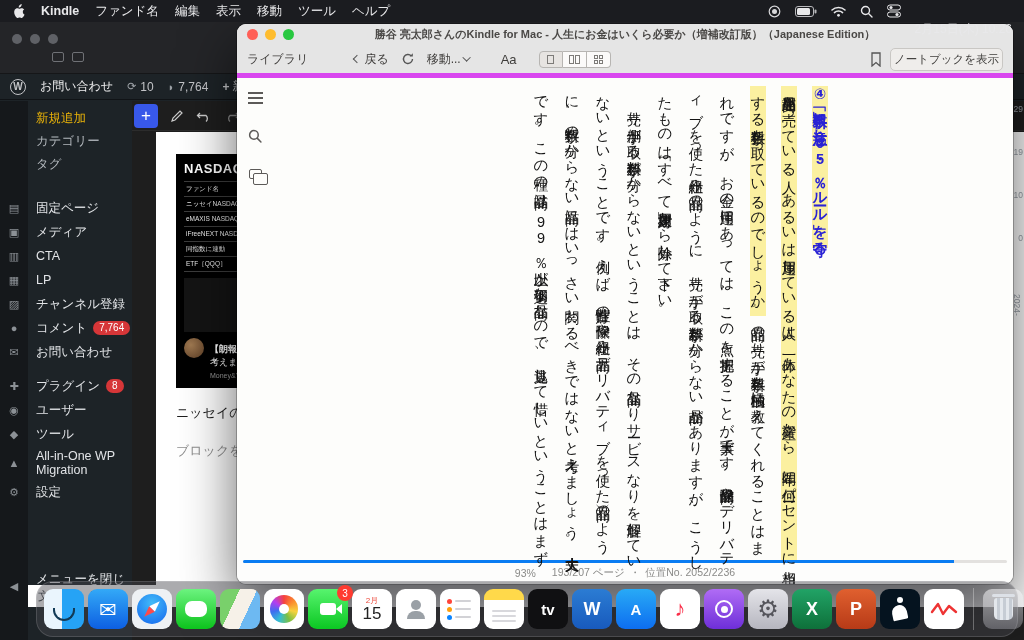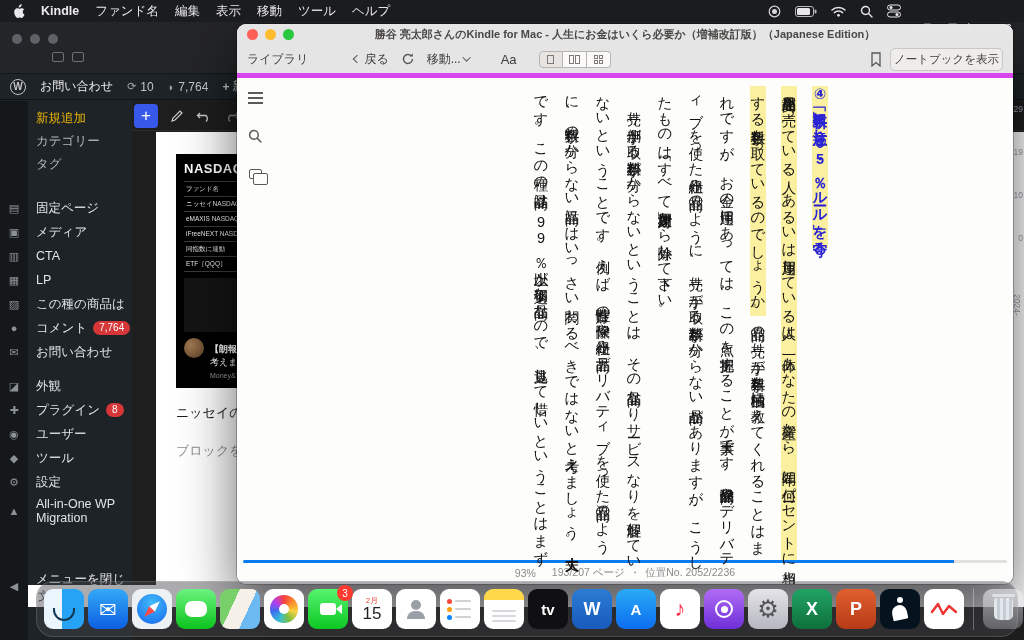--- a/index.html
+++ b/index.html
@@ -321,56 +321,52 @@
         <div class="wp-item">
           <span class="wp-ico" data-glyph="▥"></span>
           <span class="wp-label">CTA</span>
         </div>
         <div class="wp-item">
           <span class="wp-ico" data-glyph="▦"></span>
           <span class="wp-label">LP</span>
         </div>
         <div class="wp-item">
           <span class="wp-ico" data-glyph="▨"></span>
-          <span class="wp-label">この種の商品は</span>
+          <span class="wp-label">チャンネル登録</span>
         </div>
         <div class="wp-item">
           <span class="wp-ico" data-glyph="●"></span>
           <span class="wp-label">コメント</span>
           <span class="wp-badge">7,764</span>
         </div>
         <div class="wp-item">
           <span class="wp-ico" data-glyph="✉"></span>
           <span class="wp-label">お問い合わせ</span>
         </div>
         <div class="wp-sep"></div>
         <div class="wp-item">
-          <span class="wp-ico" data-glyph="◪"></span>
-          <span class="wp-label">外観</span>
-        </div>
-        <div class="wp-item">
           <span class="wp-ico" data-glyph="✚"></span>
           <span class="wp-label">プラグイン</span>
           <span class="wp-badge">8</span>
         </div>
         <div class="wp-item">
           <span class="wp-ico" data-glyph="◉"></span>
           <span class="wp-label">ユーザー</span>
         </div>
         <div class="wp-item">
           <span class="wp-ico" data-glyph="◆"></span>
           <span class="wp-label">ツール</span>
         </div>
-        <div class="wp-item">
-          <span class="wp-ico" data-glyph="⚙"></span>
-          <span class="wp-label">設定</span>
-        </div>
         <div class="wp-item" style="height:34px;">
           <span class="wp-ico" data-glyph="▲"></span>
           <span class="wp-label">All-in-One WP Migration</span>
+        </div>
+        <div class="wp-item">
+          <span class="wp-ico" data-glyph="⚙"></span>
+          <span class="wp-label">設定</span>
         </div>
         <div class="wp-item wp-collapse">
           <span class="wp-ico" data-glyph="◀"></span>
           <span class="wp-label">メニューを閉じる</span>
         </div>
       </div>
       <div class="wp-editor">
         <div class="ed-toolbar">
           <span class="ed-plus"></span>
           <span class="ed-tool">

